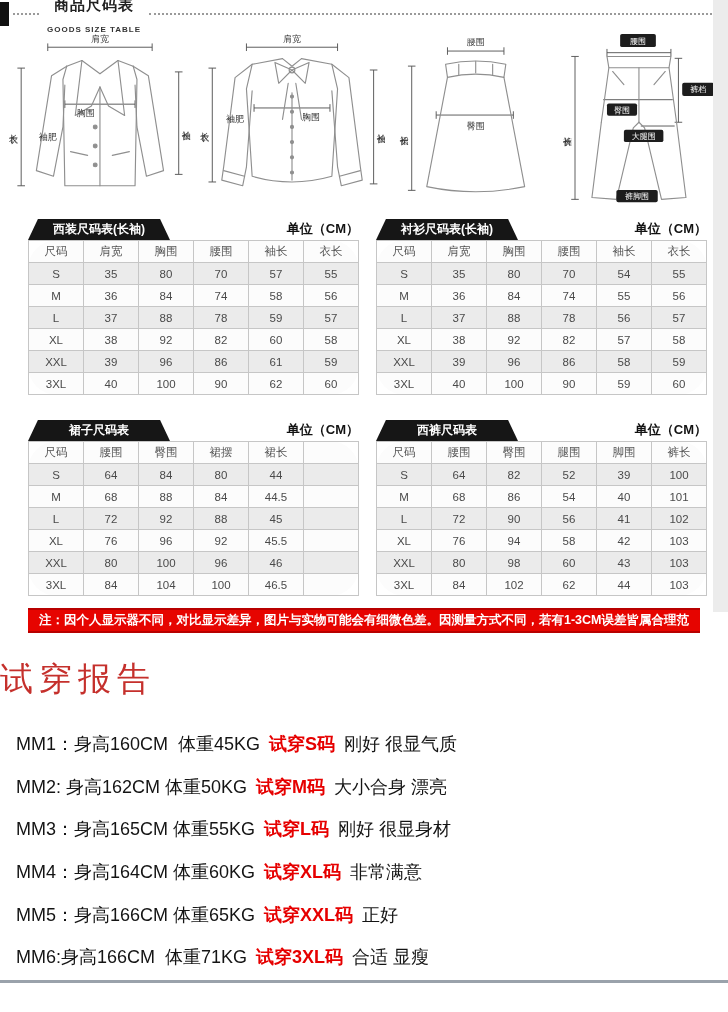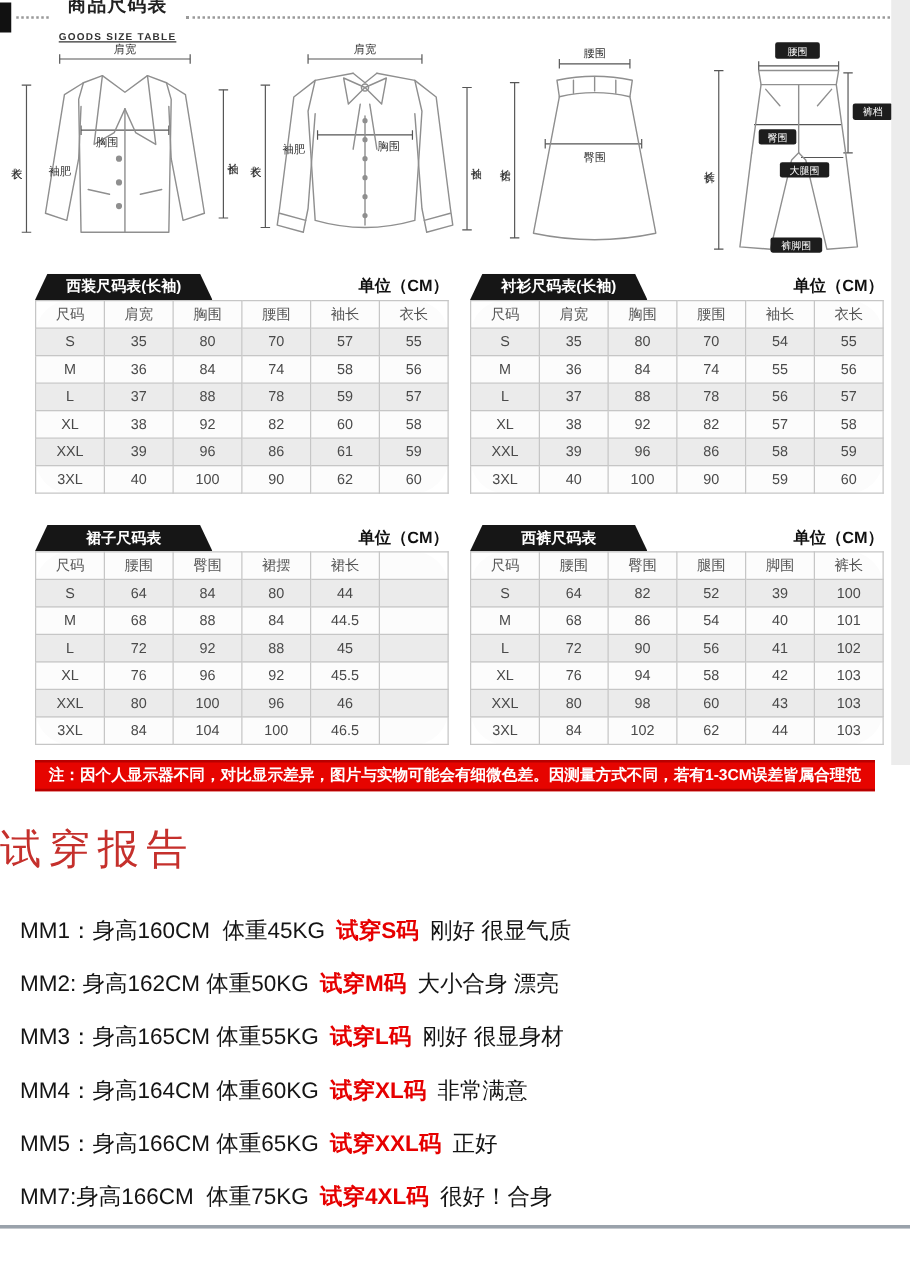--- a/index.html
+++ b/index.html
@@ -12,21 +12,21 @@
   .right-strip { position:absolute; top:0; right:0; width:15px; height:612px; background:#ececec; }
 
   
   .hdr { display:flex; align-items:center; height:28px; padding-right:4px; }
   .corner-mark { width:9px; height:24px; background:#111; margin-right:4px; flex:0 0 auto; }
   .dash { border-top:2px dotted #9a9a9a; height:0; }
   .dash.l { width:26px; }
   .dash.r { flex:1; }
   .title-block { text-align:center; padding:0 8px; line-height:1; margin-top:2px; }
   .title-cn { font-size:15px; font-weight:bold; color:#222; letter-spacing:1px; }
-  .title-en { font-size:8px; font-weight:bold; color:#333; letter-spacing:1px; margin-top:14px;text-decoration:underline; }
+  .title-en { font-size:8px; font-weight:bold; color:#333; letter-spacing:1px; margin-top:14px; }
 
   
   .diagrams { display:flex; justify-content:space-between; align-items:flex-start; padding:4px 10px 0 6px; height:182px; }
   .diagrams svg { display:block; }
   .garment { stroke:#8f8f8f; stroke-width:1.2; fill:none; stroke-linejoin:round; stroke-linecap:round; }
   .measure { stroke:#555; stroke-width:1; fill:none; }
   .dlabel { font-size:9.5px; fill:#333; }
   .dlabel.v { writing-mode:vertical-rl; }
   .badge { fill:#1d1d1d; }
   .badge-txt { font-size:8.5px; fill:#fff; }
@@ -495,15 +495,15 @@
 
   <div class="notice">注：因个人显示器不同，对比显示差异，图片与实物可能会有细微色差。因测量方式不同，若有1-3CM误差皆属合理范围。</div>
 
   <h2 class="report-title">试穿报告</h2>
   <div class="report" id="report-list">
       <div class="line"><span>MM1：身高160CM  体重45KG</span><span class="size">试穿S码</span><span>刚好 很显气质</span></div>
       <div class="line"><span>MM2: 身高162CM 体重50KG</span><span class="size">试穿M码</span><span>大小合身 漂亮</span></div>
       <div class="line"><span>MM3：身高165CM 体重55KG</span><span class="size">试穿L码</span><span>刚好 很显身材</span></div>
       <div class="line"><span>MM4：身高164CM 体重60KG</span><span class="size">试穿XL码</span><span>非常满意</span></div>
       <div class="line"><span>MM5：身高166CM 体重65KG</span><span class="size">试穿XXL码</span><span>正好</span></div>
-      <div class="line"><span>MM7:身高166CM  体重75KG</span><span class="size">试穿4XL码</span><span>很好！合身</span></div>
+      <div class="line"><span>MM6:身高166CM  体重71KG</span><span class="size">试穿3XL码</span><span>合适 显瘦</span></div>
     </div>
 </div>
 
 </body></html>

